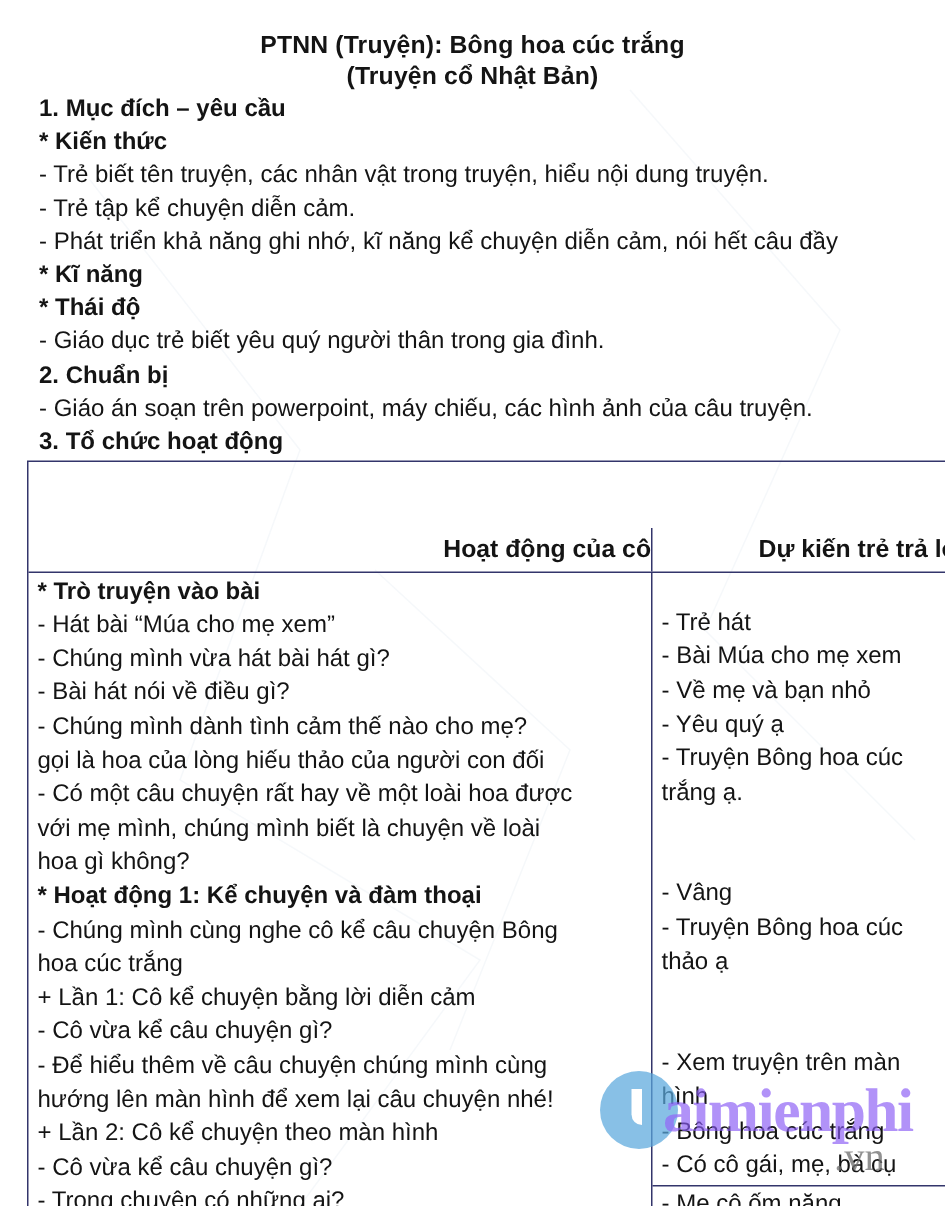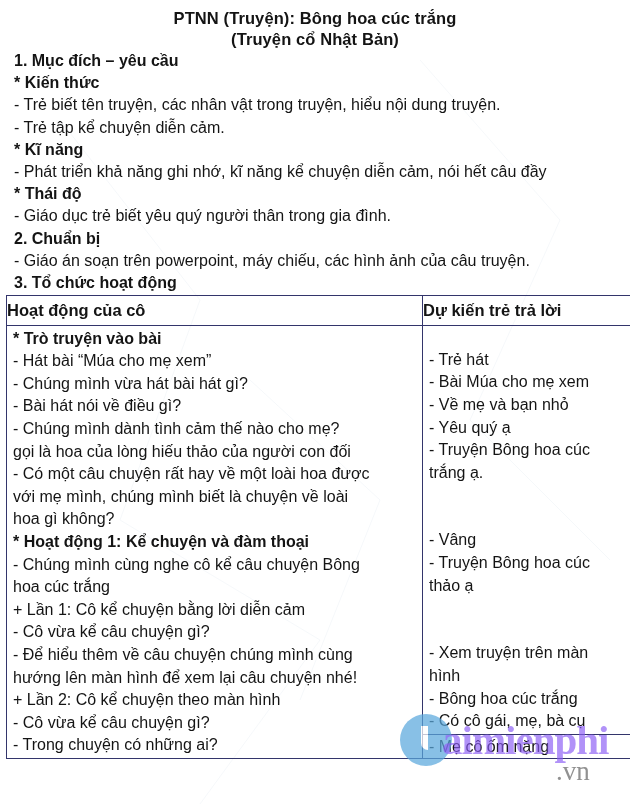--- a/index.html
+++ b/index.html
@@ -15,21 +15,21 @@
     color: #141414;
     overflow: hidden;
     position: relative;
   }
 
   .page {
     position: relative;
     width: 630px;
     height: 804px;
     box-sizing: border-box;
-    padding: 4px;
+    padding: 16px;
   }
 
   
   .watermark {
     position: absolute;
     left: 398px;
     top: 700px;
     width: 232px;
     height: 96px;
     pointer-events: none;
@@ -130,25 +130,26 @@
     margin: 1px 0 0 2px;
     width: 627px;
     border: 1.5px solid #33356b;
     box-sizing: border-box;
   }
   .tbl-head {
     display: flex;
     border-bottom: 1.5px solid #33356b;
   }
   .tbl-head .cell {
-    text-align: left;
+    text-align: right;
     font-weight: bold;
     font-size: 16.5px;
     line-height: 26px;
     padding: 1px 0 2px 0;
+    margin-top: 44px;
   }
   .col-l {
     width: 415px;
     box-sizing: border-box;
   }
   .col-r {
     width: 210px;
     box-sizing: border-box;
     border-left: 1.5px solid #33356b;
   }
@@ -198,22 +199,22 @@
     <div class="title-block">
       <div class="title-line">PTNN (Truyện): Bông hoa cúc trắng</div>
       <div class="title-line">(Truyện cổ Nhật Bản)</div>
     </div>
 
     <div class="body-lines">
       <div class="ln b">1. Mục đích – yêu cầu</div>
       <div class="ln b">* Kiến thức</div>
       <div class="ln">- Trẻ biết tên truyện, các nhân vật trong truyện, hiểu nội dung truyện.</div>
       <div class="ln">- Trẻ tập kể chuyện diễn cảm.</div>
+      <div class="ln">- Phát triển khả năng ghi nhớ, kĩ năng kể chuyện diễn cảm, nói hết câu đầy</div>
       <div class="ln b">* Kĩ năng</div>
-      <div class="ln">- Phát triển khả năng ghi nhớ, kĩ năng kể chuyện diễn cảm, nói hết câu đầy</div>
       <div class="ln b">* Thái độ</div>
       <div class="ln">- Giáo dục trẻ biết yêu quý người thân trong gia đình.</div>
       <div class="ln b">2. Chuẩn bị</div>
       <div class="ln">- Giáo án soạn trên powerpoint, máy chiếu, các hình ảnh của câu truyện.</div>
       <div class="ln b">3. Tổ chức hoạt động</div>
     </div>
 
     <div class="tbl">
 
       <div class="tbl-head">

